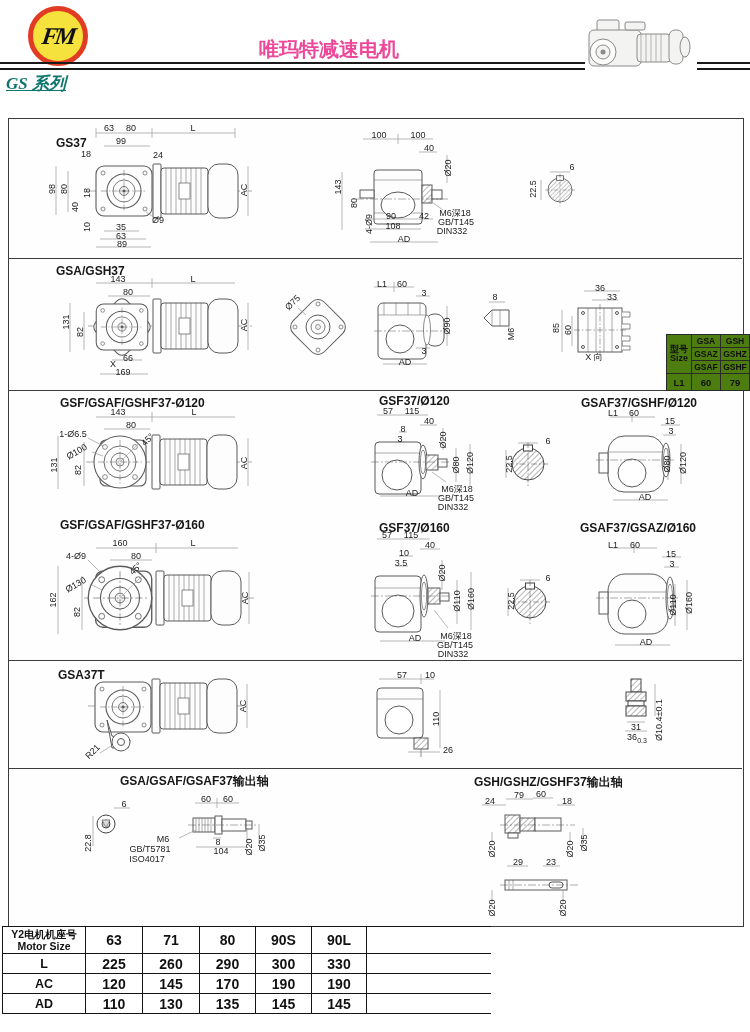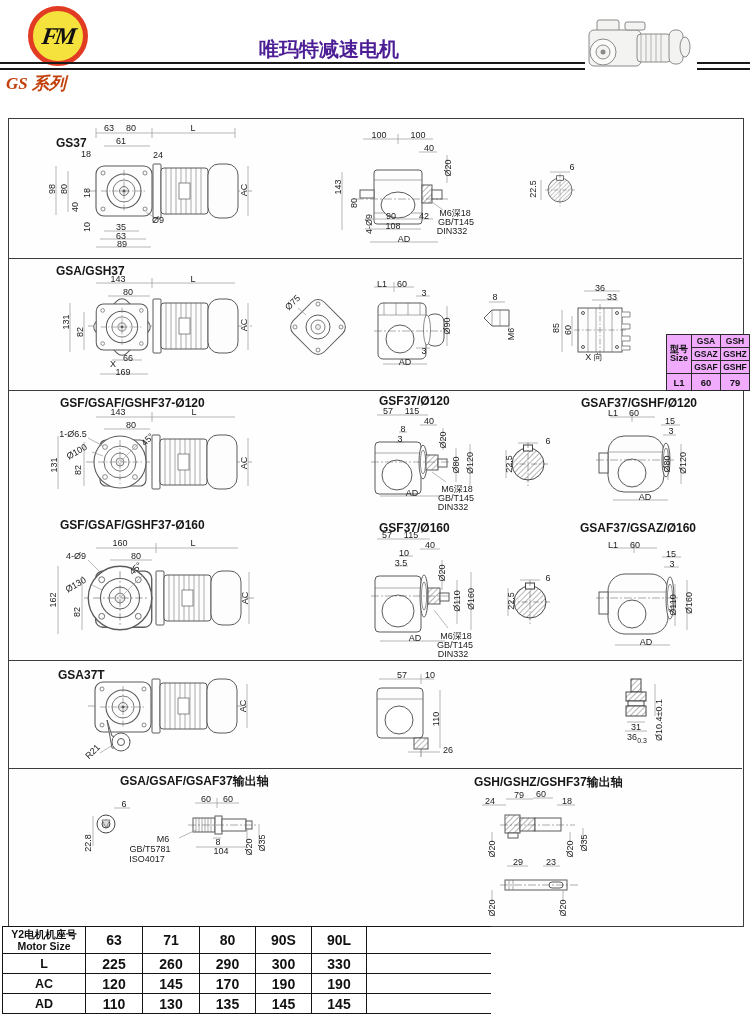--- a/index.html
+++ b/index.html
@@ -3,38 +3,38 @@
 <meta charset="utf-8">
 <style>
   html,body{margin:0;padding:0;background:#fff;}
   #page{position:relative;width:750px;height:1032px;background:#fff;overflow:hidden;
         font-family:"Liberation Sans",sans-serif;color:#111;}
   
   .logo{position:absolute;left:28px;top:6px;width:50px;height:50px;border-radius:50%;
         background:#f5e23c;border:5px solid #e23b24;display:flex;align-items:center;justify-content:center;}
   .logo span{font:italic 900 24px "Liberation Serif",serif;color:#111;transform:skewX(-8deg);letter-spacing:-3px;}
   .brand{position:absolute;left:96px;top:8px;font:normal 46px "DejaVu Serif",serif;color:#1fa04e;letter-spacing:2px;}
-  .brandcn{position:absolute;left:228px;top:36px;font:bold 20px "Liberation Sans",sans-serif;color:#4c1d95;padding-left:31px;}
+  .brandcn{position:absolute;left:228px;top:36px;font:bold 20px "Liberation Sans",sans-serif;color:#ec4899;padding-left:31px;}
   .rule2{position:absolute;left:0;top:62px;width:750px;height:4px;border-top:2.5px solid #1a1a1a;border-bottom:2.5px solid #1a1a1a;}
-  .series{position:absolute;left:6px;top:72px;font:italic bold 17px "Liberation Serif",serif;color:#c2410c;}
+  .series{position:absolute;left:6px;top:72px;font:italic bold 17px "Liberation Serif",serif;color:#0f766e;text-decoration:underline;}
   .clip{position:absolute;left:585px;top:14px;width:112px;height:60px;background:#fff;}
   
   .box{position:absolute;left:8px;top:118px;width:734px;height:807px;border:1.4px solid #3c3c3c;background:#fefefe;}
   .hdiv{position:absolute;left:8px;width:734px;height:0;border-top:1.3px solid #3c3c3c;}
   
   .ptitle{position:absolute;font:bold 12px "Liberation Sans",sans-serif;color:#161616;white-space:nowrap;}
   .dim{position:absolute;font:9px "Liberation Sans",sans-serif;color:#222;white-space:nowrap;
        transform:translate(-50%,-50%);line-height:1;}
   .dim.v{transform:translate(-50%,-50%) rotate(-90deg);}
   .dim.r45{transform:translate(-50%,-50%) rotate(-45deg);}
   .dim.r30{transform:translate(-50%,-50%) rotate(-30deg);}
   .dim.sm{font-size:7px;}
   svg.art{position:absolute;left:0;top:0;pointer-events:none;}
   
-  .ttable{position:absolute;left:646px;top:334px;border-collapse:collapse;background:#f0abfc;margin-left:20px;}
+  .ttable{position:absolute;left:646px;top:334px;border-collapse:collapse;background:#4d7c0f;margin-left:20px;}
   .ttable td{border:1.2px solid #2a2a2a;font:bold 8.5px "Liberation Sans",sans-serif;
              text-align:center;padding:0 2px;height:12px;}
   .ttable td.hd{font-size:9px;line-height:1.05;}
   .ttable td.l1r{height:16px;font-size:9.5px;}
   
   .mtable{position:absolute;left:2px;top:926px;border-collapse:collapse;background:#fff;}
   .mtable td{border:1.6px solid #141414;text-align:center;font:bold 14px "Liberation Sans",sans-serif;}
   .mtable td.hcell{font:bold 10.5px "Liberation Sans",sans-serif;line-height:1.15;}
   .mtable td.rl{font-size:12.5px;}
   .mtable td.empty{border-right:none;}
@@ -452,21 +452,21 @@
   <span class="ptitle" style="left:580px;top:521px">GSAF37/GSAZ/Ø160</span>
   <span class="ptitle" style="left:58px;top:668px">GSA37T</span>
   <span class="ptitle" style="left:120px;top:773px">GSA/GSAF/GSAF37输出轴</span>
   <span class="ptitle" style="left:474px;top:774px">GSH/GSHZ/GSHF37输出轴</span>
 
   <div>
 
     <span class="dim" style="left:109px;top:128px">63</span>
     <span class="dim" style="left:131px;top:128px">80</span>
     <span class="dim" style="left:193px;top:128px">L</span>
-    <span class="dim" style="left:121px;top:141px">61</span>
+    <span class="dim" style="left:121px;top:141px">99</span>
     <span class="dim" style="left:86px;top:154px">18</span>
     <span class="dim" style="left:158px;top:155px">24</span>
     <span class="dim v" style="left:52px;top:189px">98</span>
     <span class="dim v" style="left:64px;top:189px">80</span>
     <span class="dim v" style="left:87px;top:193px">18</span>
     <span class="dim v" style="left:75px;top:207px">40</span>
     <span class="dim v" style="left:87px;top:227px">10</span>
     <span class="dim" style="left:121px;top:227px">35</span>
     <span class="dim" style="left:121px;top:236px">63</span>
     <span class="dim" style="left:122px;top:244px">89</span>

